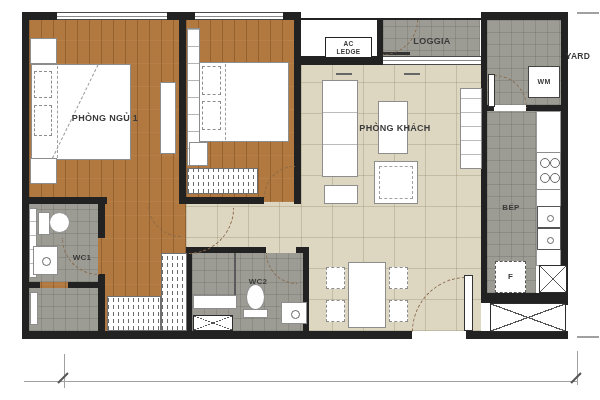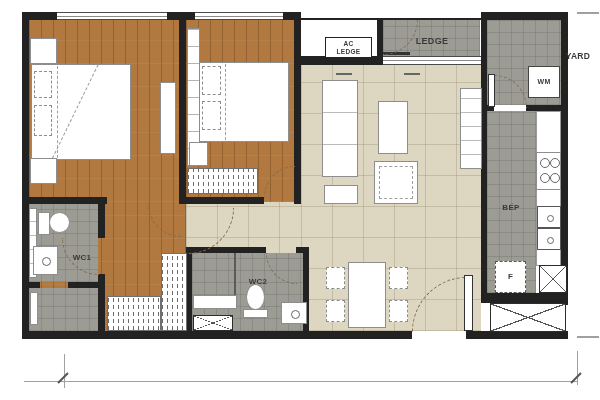--- a/index.html
+++ b/index.html
@@ -178,21 +178,23 @@
   </div>
   <div class="a furn" style="left:537px;top:228px;width:24px;height:22px;border-color:#555;">
     <div class="dot" style="left:9px;top:8px;width:5px;height:5px;"></div>
   </div>
   <div class="a" style="left:495px;top:261px;width:31px;height:32px;background:#fff;border:1.2px dashed #555;display:flex;align-items:center;justify-content:center;">
     <span class="label" style="position:static;font-size:8px;">F</span>
   </div>
   <div class="a xbox" style="left:539px;top:265px;width:28px;height:28px;"></div>
   <div class="a xbox" style="left:490px;top:303px;width:76px;height:29px;"></div>
 
-  <div class="label" style="left:392px;top:36px;width:80px;">LEDGE</div>
+  <div class="label" style="left:45px;top:113px;width:120px;">PHÒNG NGỦ 1</div>
+  <div class="label" style="left:335px;top:123px;width:120px;">PHÒNG KHÁCH</div>
+  <div class="label" style="left:392px;top:36px;width:80px;">LOGGIA</div>
   <div class="label" style="left:501px;top:52px;width:60px;font-size:8.5px;margin-left:47px;">YARD</div>
   <div class="label" style="left:481px;top:203px;width:60px;font-size:8px;">BẾP</div>
   <div class="label" style="left:62px;top:253px;width:40px;font-size:8px;">WC1</div>
   <div class="label" style="left:238px;top:277px;width:40px;font-size:8px;">WC2</div>
 
   <div class="a dim" style="left:64px;top:354px;width:1.4px;height:34px;"></div>
   <div class="a dim" style="left:577px;top:351px;width:1.4px;height:34px;"></div>
   <div class="a dim" style="left:24px;top:381px;width:554px;height:1.4px;"></div>
   <div class="a" style="left:56px;top:377px;width:14px;height:2px;background:#555;transform:rotate(-45deg);"></div>
   <div class="a" style="left:569px;top:377px;width:14px;height:2px;background:#555;transform:rotate(-45deg);"></div>

